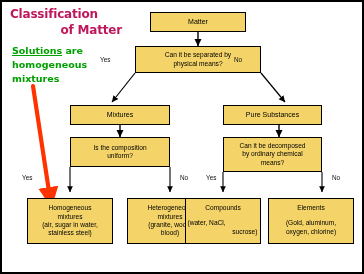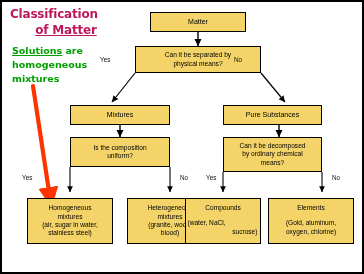--- a/index.html
+++ b/index.html
@@ -47,21 +47,21 @@
     width: 120px;
     font-family: "DejaVu Sans", sans-serif;
     font-size: 12px;
     font-weight: bold;
     line-height: 16px;
     color: #be185d;
     letter-spacing: -0.2px;
     z-index: 4;
   }
   .title .l1 { display: block; text-align: left; }
-  .title .l2 { display: block; text-align: center; padding-right: 8px; text-decoration: underline; }
+  .title .l2 { display: block; text-align: right; padding-right: 8px; }
   .note {
     position: absolute;
     left: 10px;
     top: 42px;
     width: 100px;
     font-family: "DejaVu Sans", sans-serif;
     font-size: 9.5px;
     font-weight: bold;
     line-height: 14px;
     color: #00A000;

